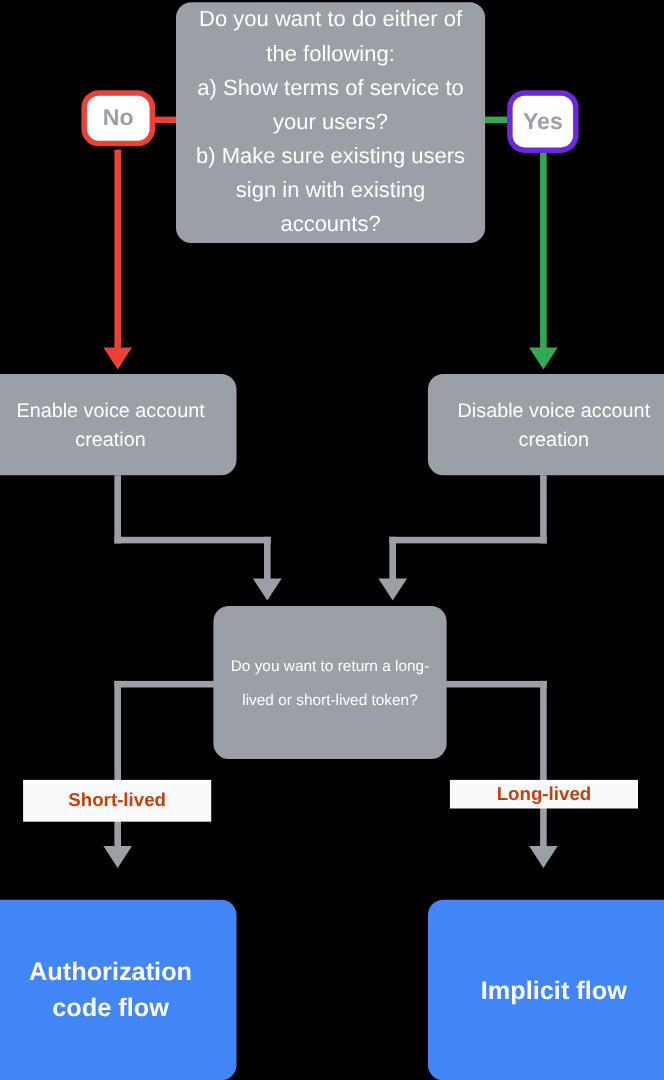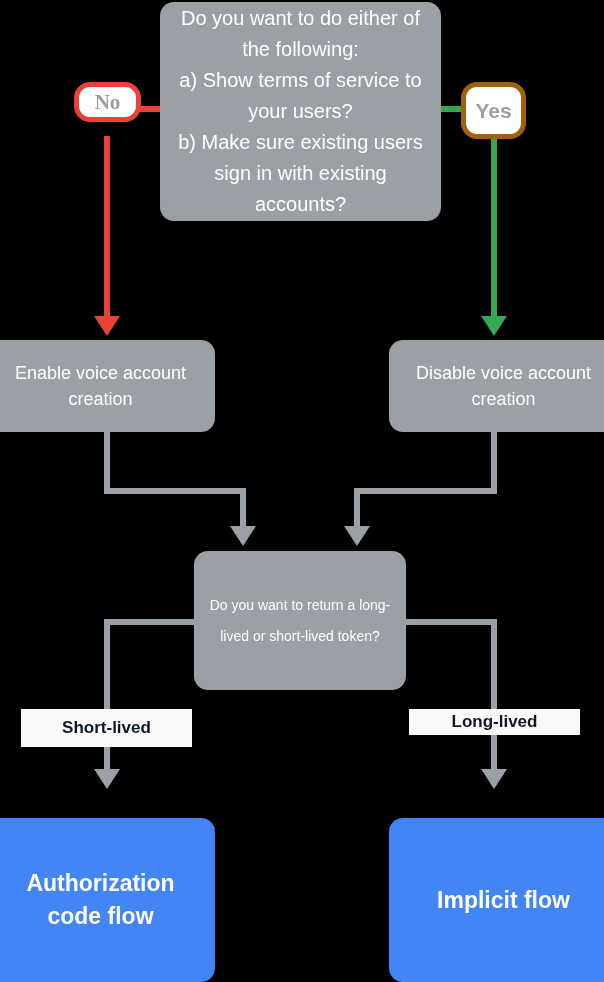--- a/index.html
+++ b/index.html
@@ -111,41 +111,40 @@
     border-radius: 16px;
     font-size: 21px;
     font-weight: bold;
     color: #9aa0a6;
     z-index: 6;
   }
   #badge-no {
     left: 74px;
     top: 82px;
     width: 67px;
-    height: 40px;
+    height: 51px;
     border: 5px solid #ea4335;
-    font-family: Liberation Serif, serif;
   }
   #badge-yes {
     left: 461px;
     top: 82px;
     width: 65px;
     height: 57px;
-    border: 5px solid #a16207;
+    border: 5px solid #6d28d9;
   }
 
   
   .edge-label {
     position: absolute;
     box-sizing: border-box;
     display: flex;
     align-items: center;
     justify-content: center;
     background: #fafafa;
-    color: #0f172a;
+    color: #c2410c;
     font-size: 17px;
     font-weight: bold;
     z-index: 5;
   }
   #label-short {
     left: 21px;
     top: 709px;
     width: 171px;
     height: 38px;
   }

